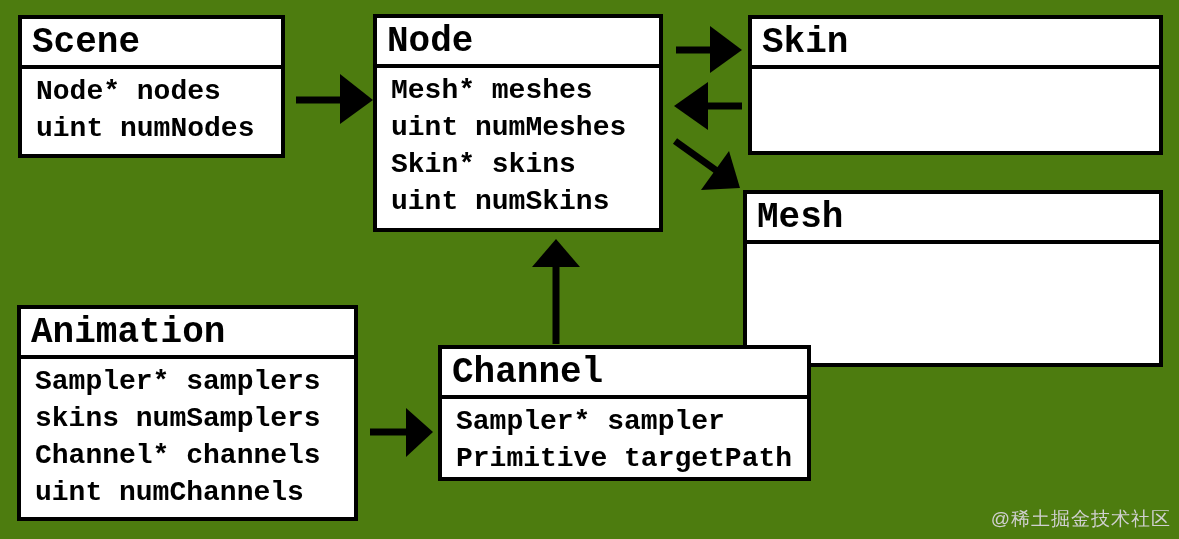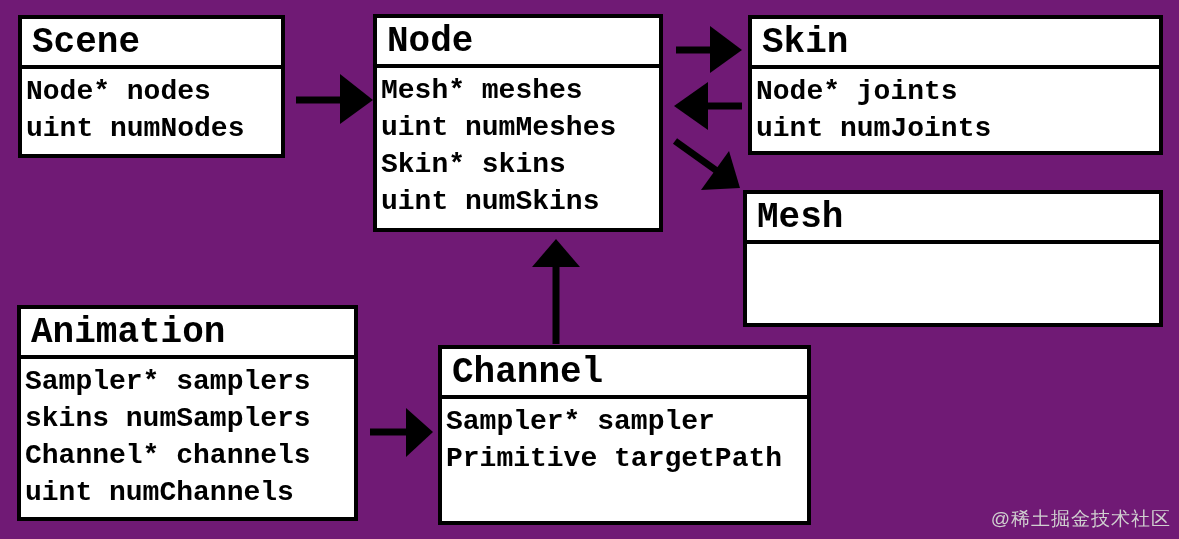--- a/index.html
+++ b/index.html
@@ -4,21 +4,21 @@
 <style>
   html, body {
     margin: 0;
     padding: 0;
     background: #ffffff;
   }
   #canvas {
     position: relative;
     width: 1179px;
     height: 539px;
-    background: #701a75;
+    background: #4d7c0f;
     overflow: hidden;
     font-family: "Liberation Mono", "DejaVu Sans Mono", monospace;
   }
   .uml-box {
     position: absolute;
     box-sizing: border-box;
     border: 4px solid #000000;
     background: #ffffff;
     overflow: hidden;
   }
@@ -26,36 +26,36 @@
     box-sizing: border-box;
     border-bottom: 4px solid #000000;
     padding: 4px 10px 2px 10px;
     font-size: 36px;
     line-height: 40px;
     font-weight: bold;
     color: #000000;
     white-space: nowrap;
   }
   .uml-fields {
-    padding: 4px 4px;
+    padding: 4px 14px;
     font-size: 28px;
     font-weight: bold;
     color: #000000;
   }
   .uml-field {
     line-height: 37px;
     white-space: nowrap;
   }
   
   #box-scene     { left: 18px;  top: 15px;  width: 267px; height: 143px; }
   #box-node      { left: 373px; top: 14px;  width: 290px; height: 218px; }
   #box-skin      { left: 748px; top: 15px;  width: 415px; height: 140px; }
-  #box-mesh      { left: 743px; top: 190px; width: 420px; height: 137px; }
+  #box-mesh      { left: 743px; top: 190px; width: 420px; height: 177px; }
   #box-animation { left: 17px;  top: 305px; width: 341px; height: 216px; }
-  #box-channel   { left: 438px; top: 345px; width: 373px; height: 180px; }
+  #box-channel   { left: 438px; top: 345px; width: 373px; height: 136px; }
 
   #arrow-layer {
     position: absolute;
     left: 0;
     top: 0;
     width: 1179px;
     height: 539px;
     pointer-events: none;
   }
   #arrow-layer line {
@@ -122,24 +122,20 @@
     <div class="uml-fields">
       <div class="uml-field">Mesh* meshes</div>
       <div class="uml-field">uint numMeshes</div>
       <div class="uml-field">Skin* skins</div>
       <div class="uml-field">uint numSkins</div>
     </div>
   </div>
 
   <div id="box-skin" class="uml-box">
     <div class="uml-title">Skin</div>
-    <div class="uml-fields">
-      <div class="uml-field">Node* joints</div>
-      <div class="uml-field">uint numJoints</div>
-    </div>
   </div>
 
   <div id="box-mesh" class="uml-box">
     <div class="uml-title">Mesh</div>
   </div>
 
   <div id="box-animation" class="uml-box">
     <div class="uml-title">Animation</div>
     <div class="uml-fields">
       <div class="uml-field">Sampler* samplers</div>

